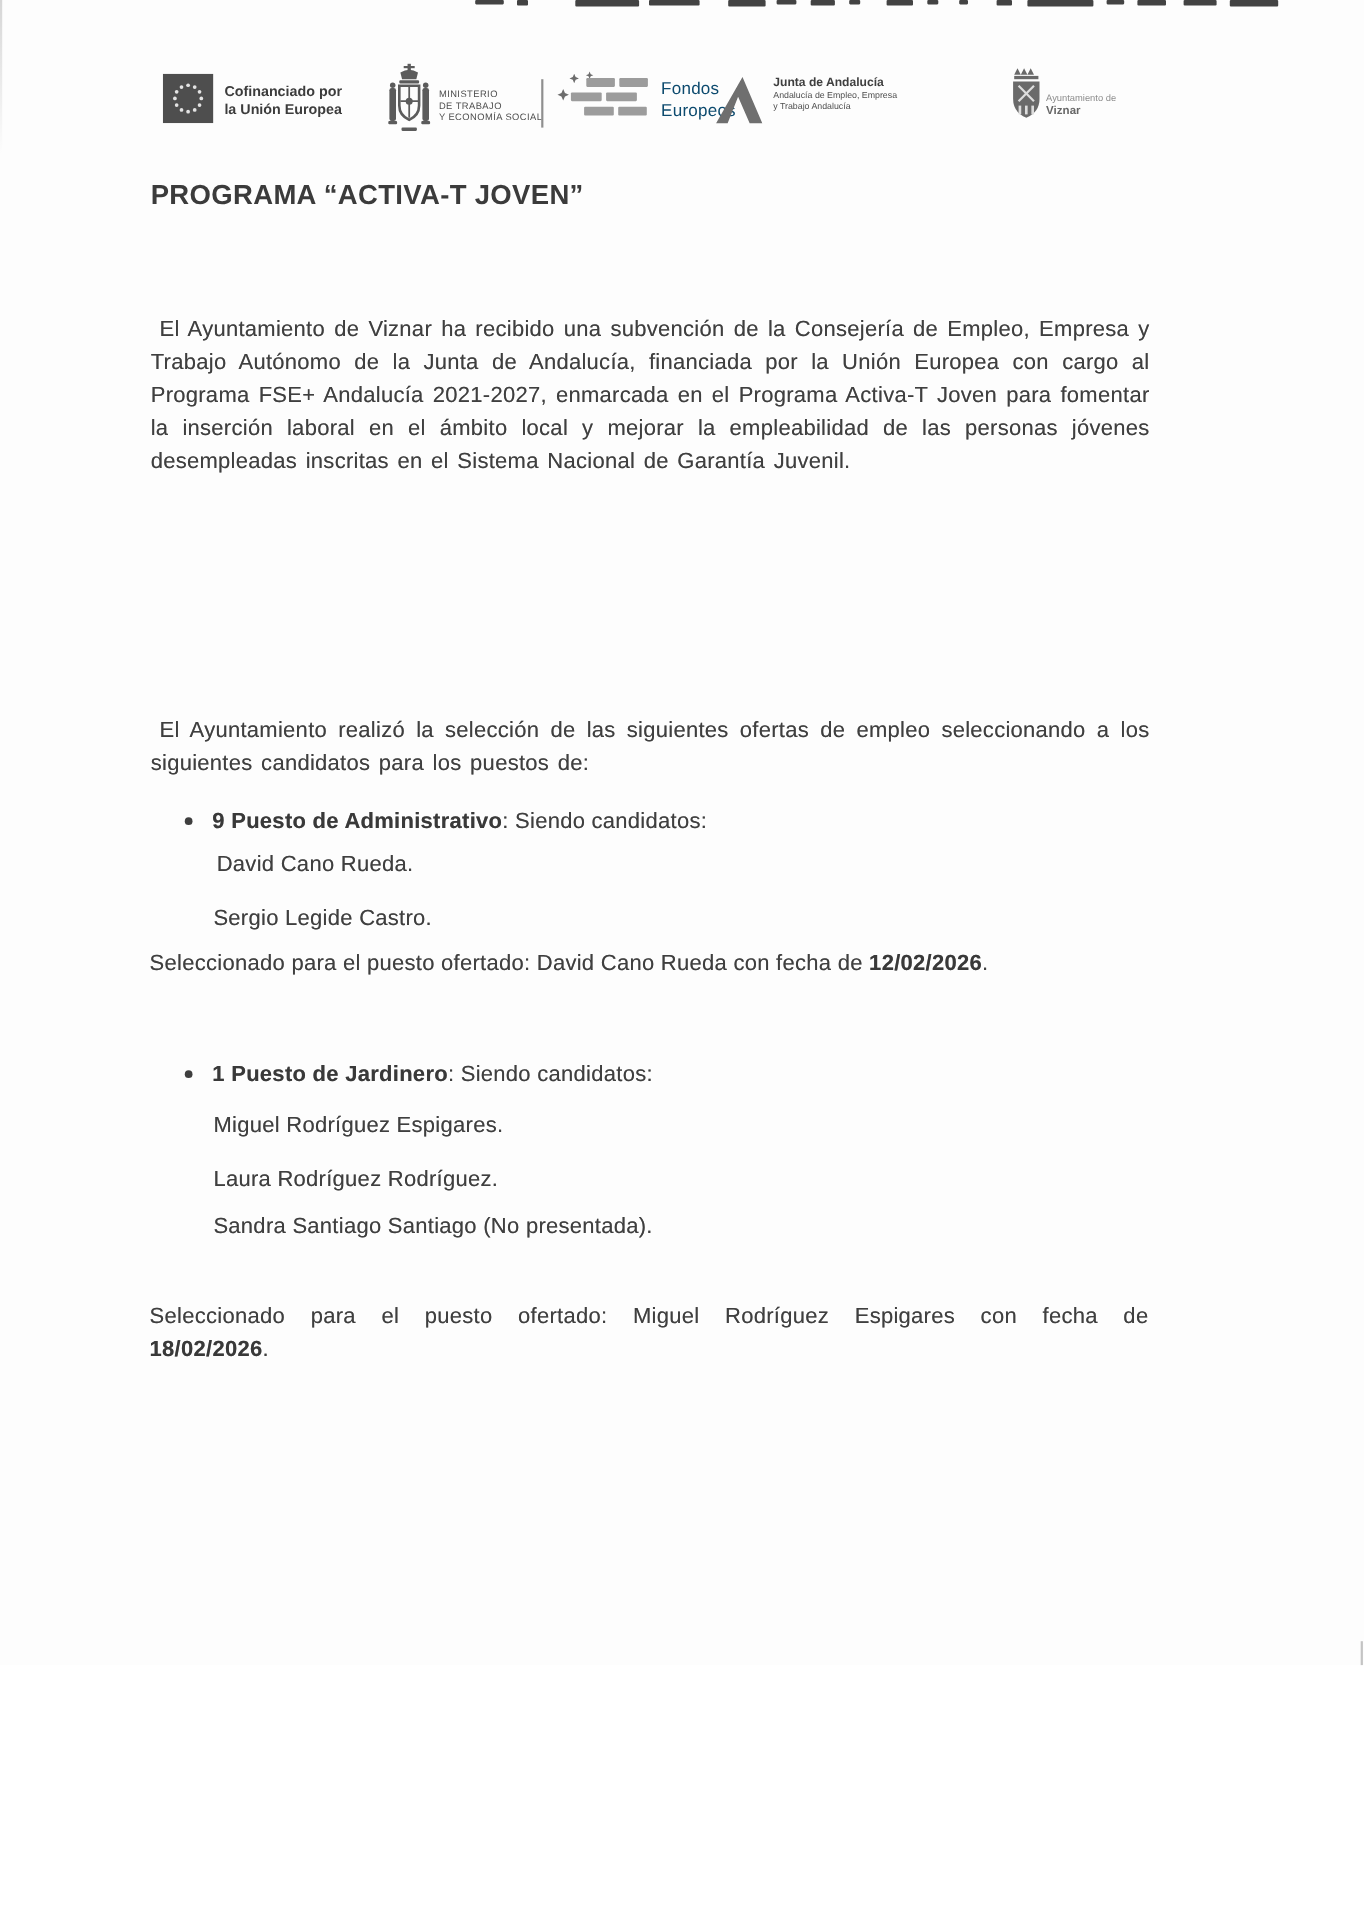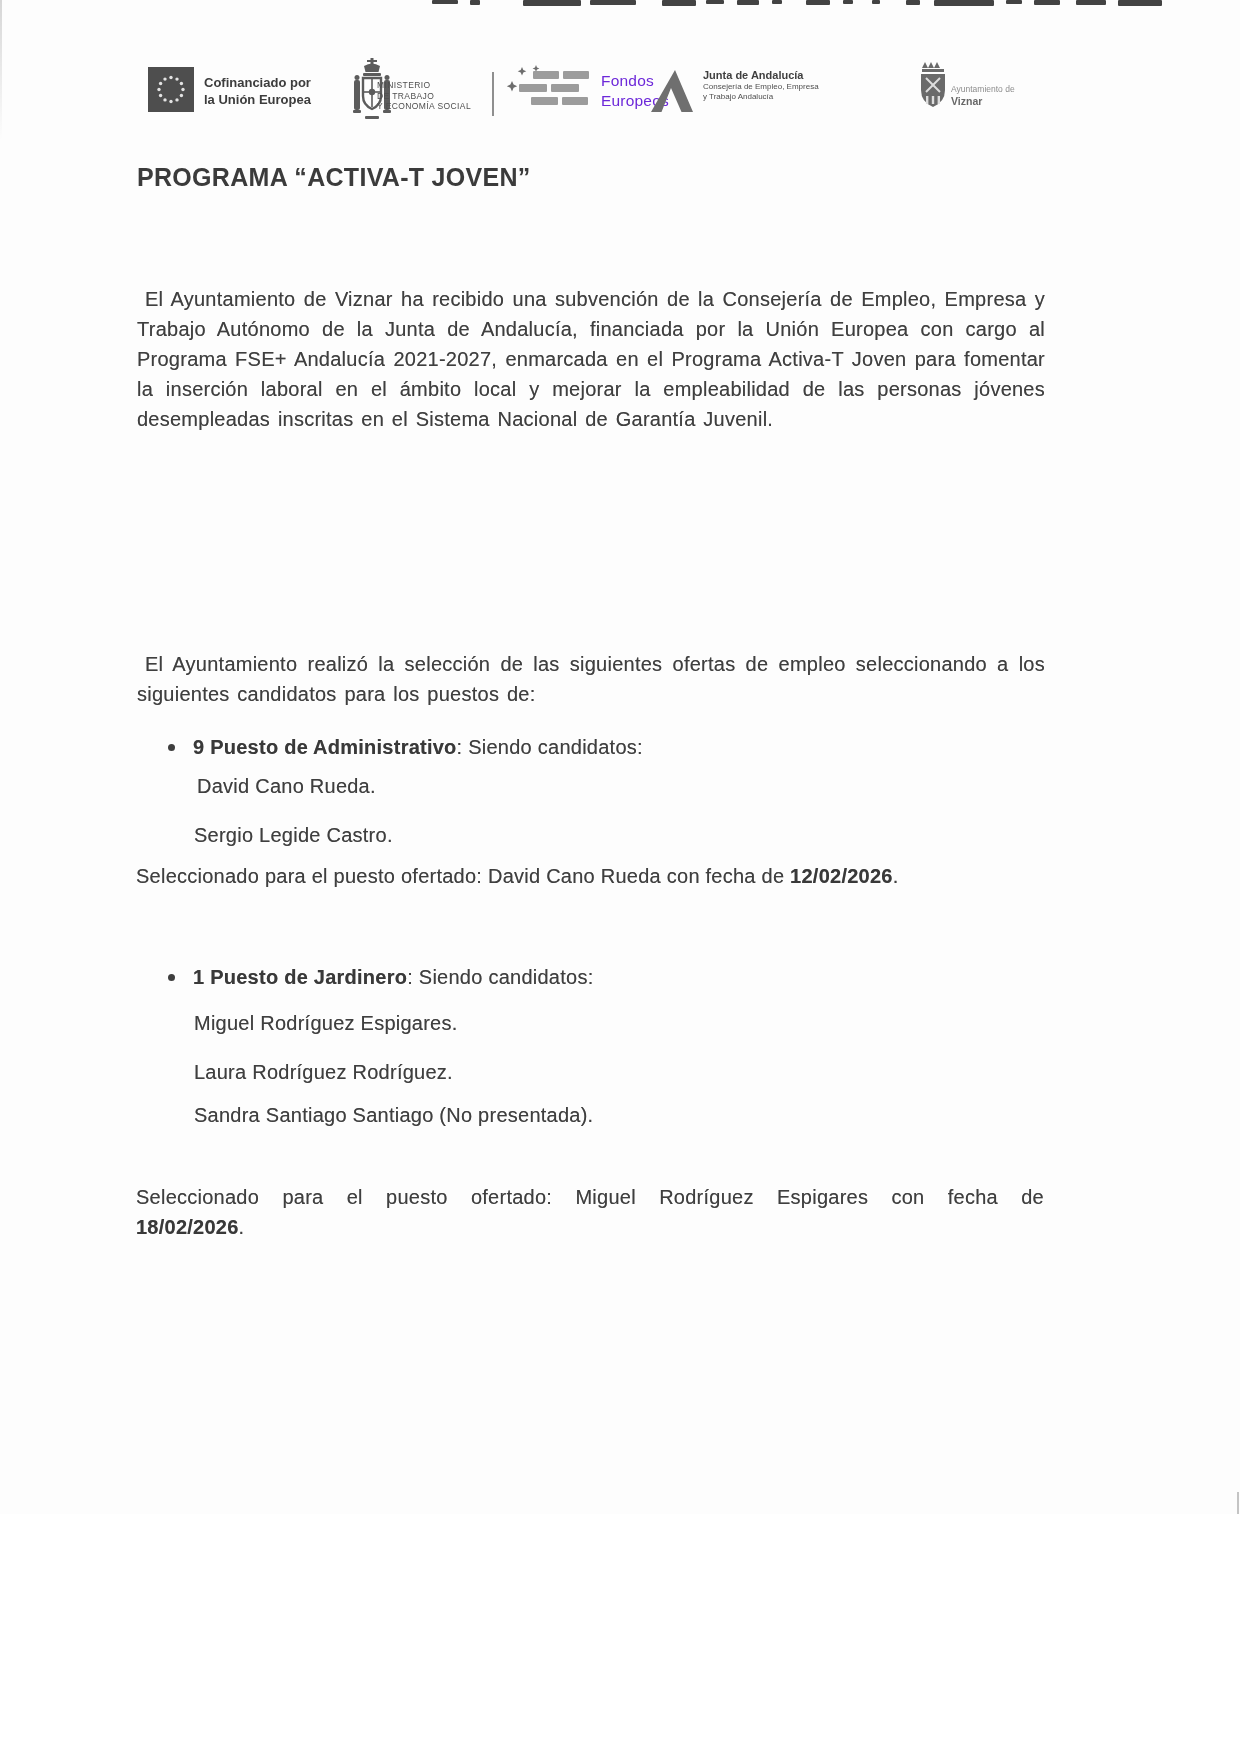--- a/index.html
+++ b/index.html
@@ -18,21 +18,21 @@
   .dash { position:absolute; top:0; background:#434343; border-radius:1px; }
   .bline { position:absolute; border-radius:1px; }
   .edge-left { position:absolute; left:0; top:0; width:2px; height:140px;
     background:linear-gradient(#d6d6d6, rgba(255,255,255,0)); }
   .edge-right { position:absolute; right:1px; bottom:0; width:2px; height:22px; background:#c4c4c4; }
 
   
   .logo-text { line-height:1; }
   .eu-label { font-size:13px; font-weight:bold; line-height:17px; color:#3c3c3c; }
   .min-label { font-size:8.5px; line-height:10.5px; letter-spacing:.4px; color:#4e4e4e; }
-  .fondos-label { font-size:15.5px; line-height:20px; color:#6d28d9; letter-spacing:.2px; }
+  .fondos-label { font-size:15.5px; line-height:20px; color:#0c4a6e; letter-spacing:.2px; }
   .junta-l1 { font-size:11px; font-weight:bold; color:#3f3f3f; line-height:13px; }
   .junta-l2 { font-size:8px; line-height:9.5px; color:#4e4e4e; }
   .viznar-l1 { font-size:8.5px; color:#8d8d8d; line-height:11px; }
   .viznar-l2 { font-size:10.5px; font-weight:bold; color:#676767; line-height:12px; }
   .vsep { position:absolute; left:492px; top:72px; width:1.5px; height:44px; background:#8f8f8f; }
 
   
   .title {
     position:absolute; left:137px; top:160px; width:908px;
     text-align:left; font-size:25px; font-weight:bold;
@@ -126,21 +126,21 @@
         <rect x="33" y="24" width="6" height="30" rx="2"></rect>
         <circle cx="36" cy="21.5" r="2.5"></circle>
         <rect x="32" y="54" width="8" height="3" rx="1"></rect>
       </g>
       <path d="M12 22 h18 v18 q0 9 -9 13 q-9 -4 -9 -13 z" fill="none" stroke="#5c5c5c" stroke-width="2.4"></path>
       <line x1="21" y1="23" x2="21" y2="51" stroke="#5c5c5c" stroke-width="1.6"></line>
       <line x1="13" y1="36" x2="29" y2="36" stroke="#5c5c5c" stroke-width="1.6"></line>
       <circle cx="21" cy="36" r="3.2" fill="#5c5c5c"></circle>
       <rect x="14" y="60" width="14" height="3" fill="#5c5c5c" rx="1"></rect>
     </svg>
-    <div class="abs logo-text" style="left:377px;top:80px">
+    <div class="abs logo-text" style="left:399px;top:80px">
       <div class="min-label">MINISTERIO</div>
       <div class="min-label">DE TRABAJO</div>
       <div class="min-label">Y ECONOMÍA SOCIAL</div>
     </div>
 
     <div class="vsep"></div>
 
     <svg class="abs" style="left:505px;top:63px" width="90" height="48" viewBox="0 0 90 48">
       <g fill="#6d6d6d">
         <path d="M17 4 l1.3 3 3 1.3 -3 1.3 -1.3 3 -1.3 -3 -3 -1.3 3 -1.3 z"></path>
@@ -159,21 +159,21 @@
     <div class="abs logo-text" style="left:601px;top:71px">
       <div class="fondos-label">Fondos</div>
       <div class="fondos-label">Europeos</div>
     </div>
 
     <svg class="abs" style="left:648px;top:68px" width="48" height="46" viewBox="0 0 48 46">
       <path d="M3 44 L27 2 L45 44 L33.5 44 L23 20 L13.5 44 Z" fill="#6f6f6f"></path>
     </svg>
     <div class="abs logo-text" style="left:703px;top:69px">
       <div class="junta-l1">Junta de Andalucía</div>
-      <div class="junta-l2">Consejería de Empleo, Empresa</div>
+      <div class="junta-l2">Andalucía de Empleo, Empresa</div>
       <div class="junta-l2">y Trabajo Andalucía</div>
     </div>
 
     <svg class="abs" style="left:918px;top:58px" width="30" height="56" viewBox="0 0 30 56">
       <path d="M4 10 l3 -6 3 6 3 -6 3 6 3 -6 3 6 z" fill="#6a6a6a"></path>
       <rect x="4" y="11" width="22" height="3" fill="#6a6a6a"></rect>
       <path d="M3 16 h24 v16 q0 12 -12 17 q-12 -5 -12 -17 z" fill="#6a6a6a"></path>
       <line x1="8" y1="20" x2="22" y2="34" stroke="#dddddd" stroke-width="2"></line>
       <line x1="22" y1="20" x2="8" y2="34" stroke="#dddddd" stroke-width="2"></line>
       <rect x="8" y="38" width="2.4" height="8" fill="#dddddd"></rect>

